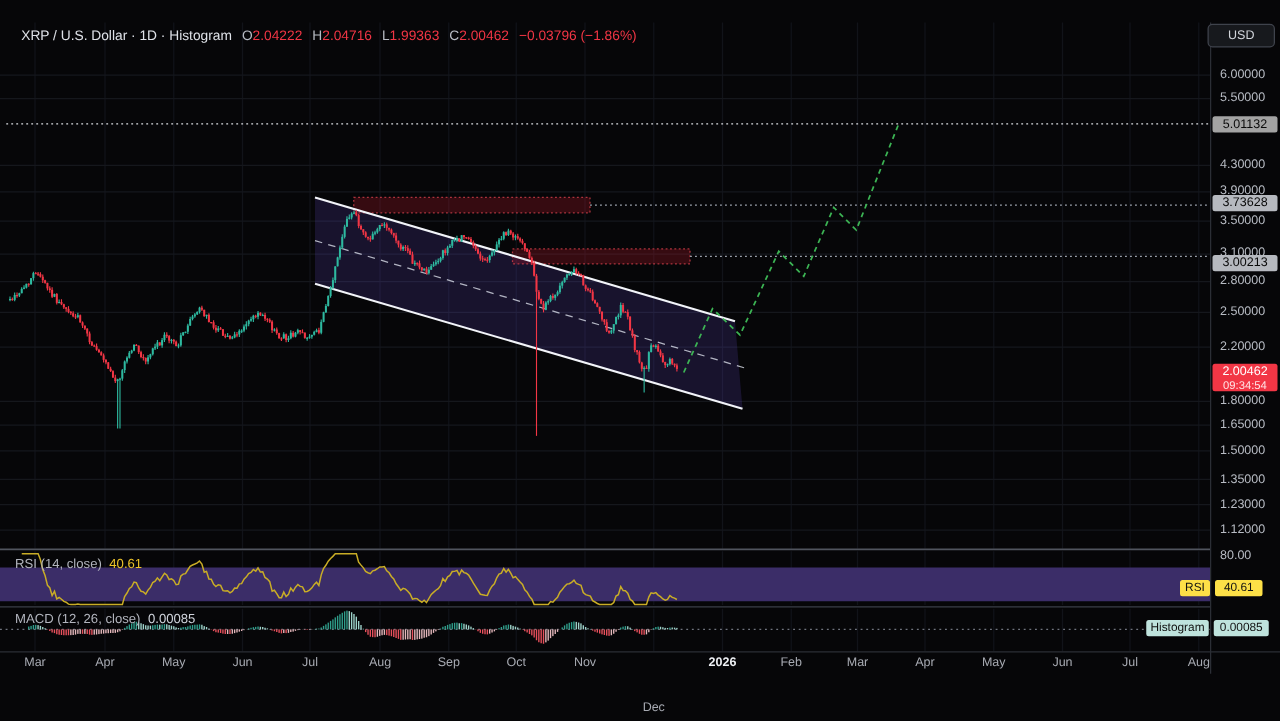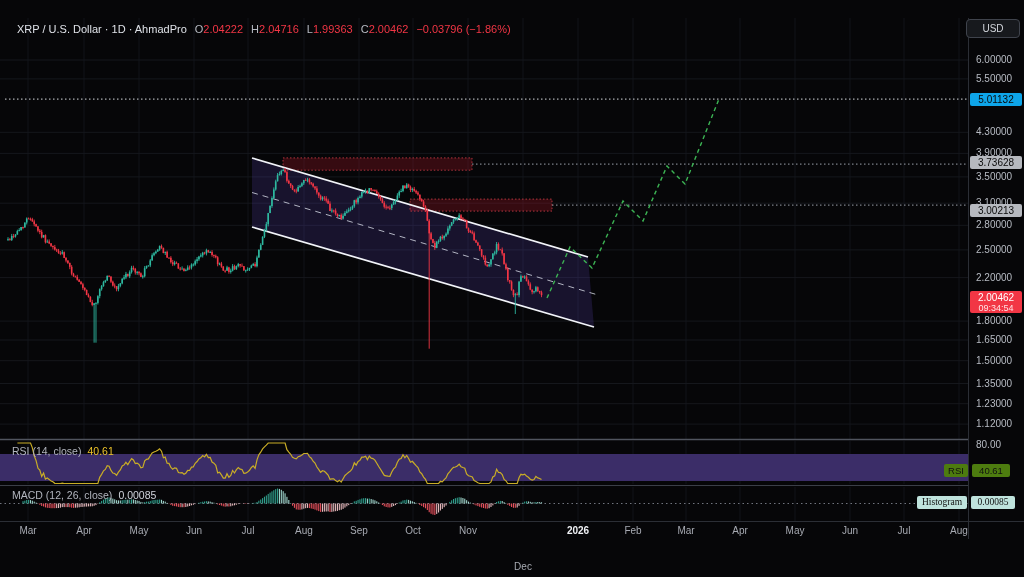--- a/index.html
+++ b/index.html
@@ -12,31 +12,31 @@
           font-size:11px;color:#dfe2e8;white-space:nowrap;}
   .legend .pair i{font-style:normal;color:#b7bbc3;}
   .legend .pair b{font-weight:normal;color:#f23645;}
   .legend .chg{color:#f23645;}
   .usd-btn{position:absolute;left:966px;top:19px;width:52px;height:17px;border:1px solid #3f434c;border-radius:4px;
            background:#17191d;color:#d2d5db;font-size:10px;display:flex;align-items:center;justify-content:center;cursor:pointer;}
   #price-axis{position:absolute;left:968px;top:18px;width:56px;height:521px;}
   .ptick{position:absolute;left:8px;height:12px;line-height:12px;font-size:10px;color:#b8bcc4;}
   .plabel{position:absolute;left:970px;width:52px;height:13px;border-radius:2px;font-size:10px;line-height:13px;
           text-align:center;}
-  .plabel.white{background:#0ea5e9;color:#0a0a0a;}
+  .plabel.white{background:#a3a3a3;color:#0a0a0a;}
   .plabel.gray{background:#b6b9bf;color:#0a0a0a;}
   .plabel.red{background:#f23645;color:#fff;height:22px;line-height:11px;padding-top:1px;box-sizing:border-box;}
   .plabel.red .cd{font-size:9px;line-height:10px;color:#ffe2e4;}
   .ind-title{position:absolute;left:12px;display:flex;gap:6px;align-items:center;font-size:10.5px;color:#b2b5be;white-space:nowrap;}
   .ind-title .yellow{color:#edc32a;}
   .ind-title .macdv{color:#cfd3db;}
   .tick80{position:absolute;left:976px;top:439px;font-size:10px;color:#b8bcc4;}
   .badge{position:absolute;height:13px;border-radius:2px;font-size:9.5px;line-height:13px;text-align:center;color:#111;}
-  .badge.yellow{background:#4d7c0f;}
-  .badge.teal{background:#bfe3dd;font-family:Liberation Serif, serif;}
+  .badge.yellow{background:#fde047;}
+  .badge.teal{background:#bfe3dd;}
   #time-axis{position:absolute;left:0;top:522px;width:968px;height:17px;}
   .mtick{position:absolute;top:3px;transform:translateX(-50%);font-size:10px;color:#a7aab2;}
   .mtick.major{color:#eef0f4;font-weight:bold;}
   .footer{position:absolute;left:0;top:540px;width:1024px;height:37px;background:#1e2023;display:flex;align-items:center;}
   .footer .brand-txt{color:#d8dbe0;font-size:17px;font-weight:bold;margin-left:10px;letter-spacing:.2px;}
   .footer svg{margin-left:17px;display:block;}
 </style>
 </head>
 <body>
 
@@ -975,21 +975,21 @@
       <rect x="531.61" y="502.3" width="1.1" height="1.2" fill="#9fd4cb"></rect>
       <rect x="533.48" y="502.4" width="1.1" height="1.1" fill="#9fd4cb"></rect>
       <rect x="535.35" y="502.0" width="1.1" height="1.5" fill="#2f9e8b"></rect>
       <rect x="537.23" y="502.0" width="1.1" height="1.5" fill="#9fd4cb"></rect>
       <rect x="539.10" y="502.1" width="1.1" height="1.4" fill="#9fd4cb"></rect>
       <rect x="540.97" y="502.3" width="1.1" height="1.2" fill="#9fd4cb"></rect>
     </svg>
 
 
   <div class="legend">
-    <span>XRP / U.S. Dollar · 1D · AhmadPro</span>
+    <span>XRP / U.S. Dollar · 1D · Histogram</span>
     <span class="pair"><i>O</i><b>2.04222</b></span>
     <span class="pair"><i>H</i><b>2.04716</b></span>
     <span class="pair"><i>L</i><b>1.99363</b></span>
     <span class="pair"><i>C</i><b>2.00462</b></span>
     <span class="chg">−0.03796 (−1.86%)</span>
   </div>
 
   <div class="usd-btn">USD</div>
 
   <div id="price-axis">

